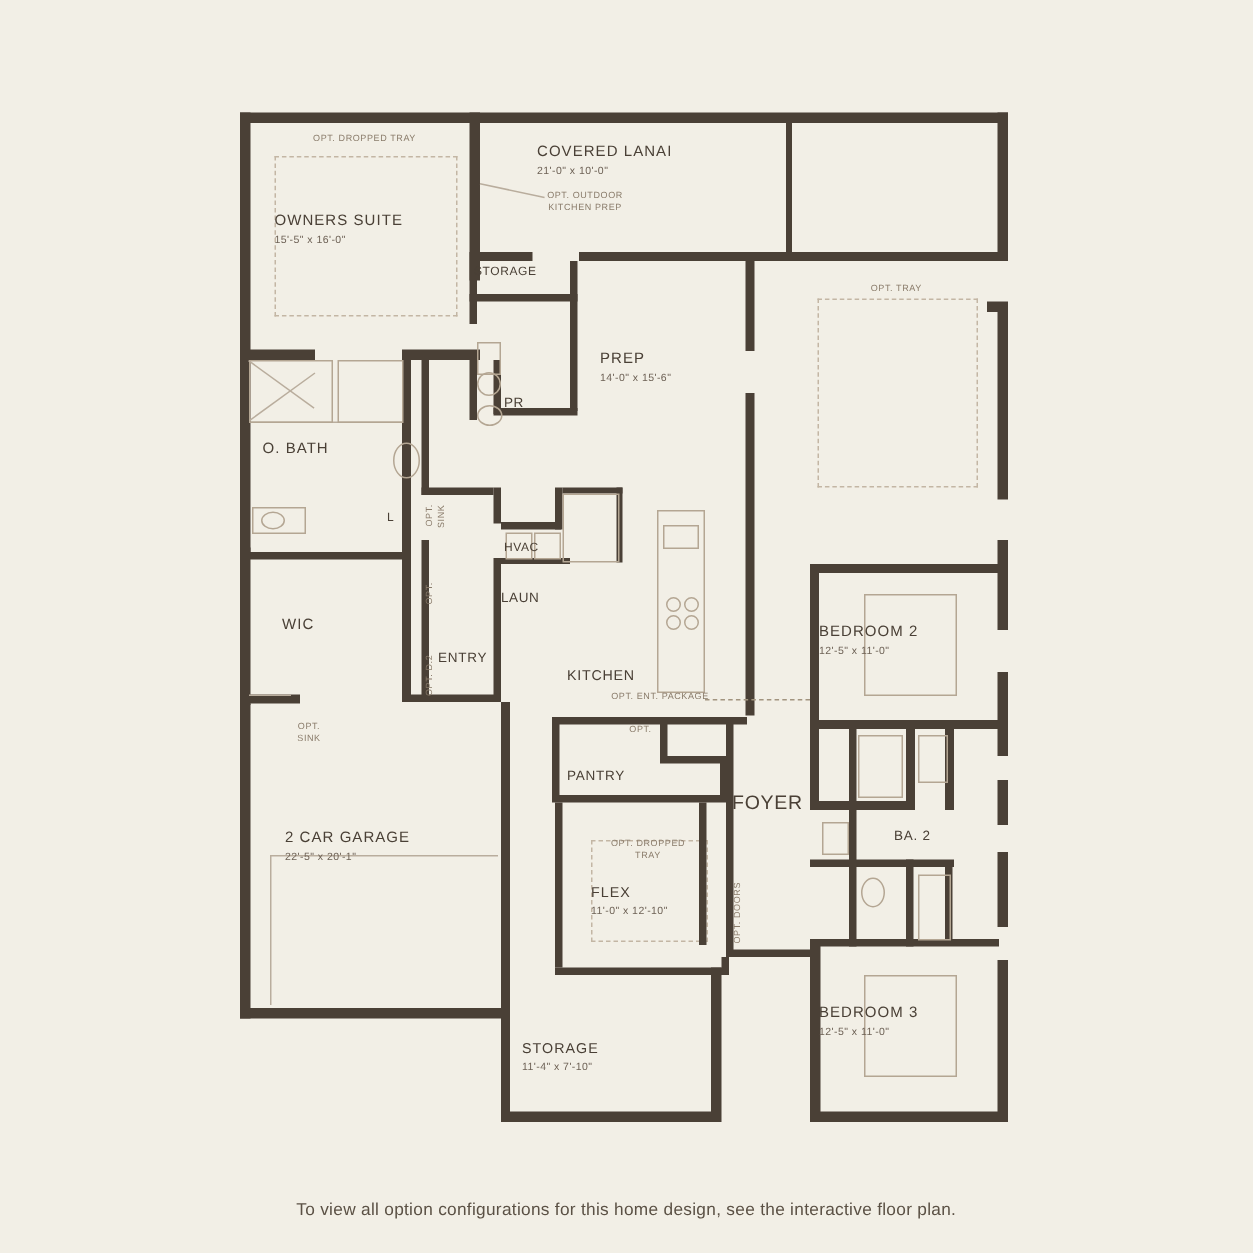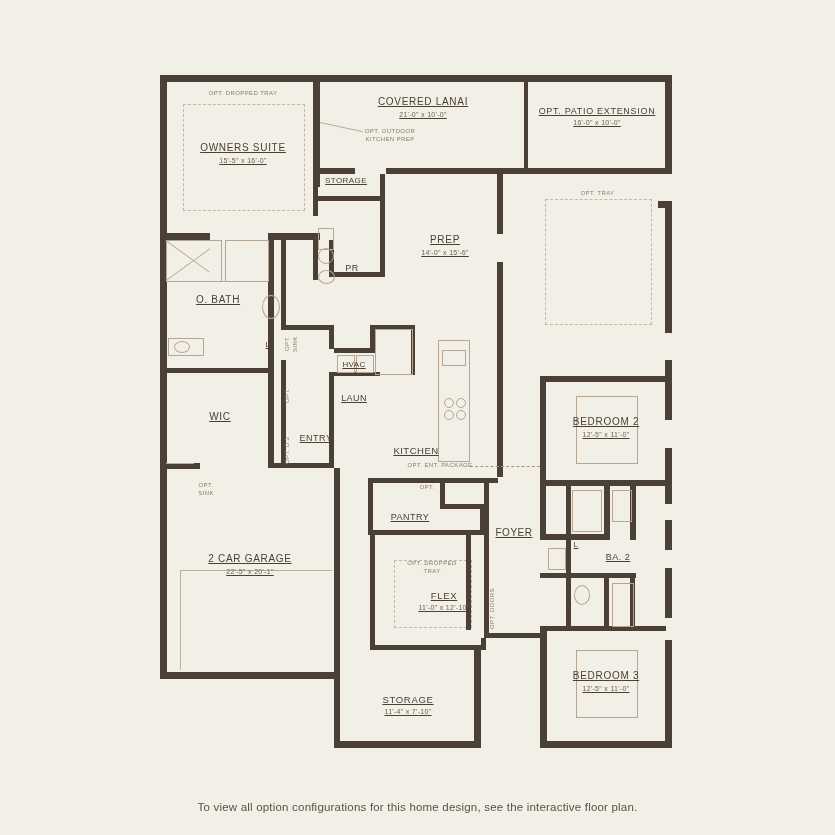--- a/index.html
+++ b/index.html
@@ -28,24 +28,22 @@
     position:absolute;
     border:1px dashed #c3b6a4;
   }
   .dash-dark{
     position:absolute;
     border:1px dashed #a2947f;
   }
   
   .room{
     position:absolute;
-    text-align:center;
     line-height:1.25;
     white-space:nowrap;
-    text-decoration:underline;
   }
   .room .nm{
     font-size:10px;
     letter-spacing:.7px;
     color:#4a4036;
   }
   .room .dim{
     font-size:7px;
     letter-spacing:.3px;
     color:#6e6256;
@@ -246,24 +244,20 @@
   </div>
 
   <div class="room" style="left:358px;top:96px;width:130px;">
     <div class="nm">COVERED LANAI</div>
     <div class="dim">21'-0" x 10'-0"</div>
   </div>
 
   <div class="opt" style="left:345px;top:128px;width:90px;white-space:pre-line;">OPT. OUTDOOR
 KITCHEN PREP</div>
 
-  <div class="room" style="left:528px;top:106px;width:138px;">
-    <div class="nm sm" style="font-size:9px;">OPT. PATIO EXTENSION</div>
-    <div class="dim">16'-0" x 10'-0"</div>
-  </div>
 
   <div class="room xs" style="left:316px;top:176px;width:60px;">
     <div class="nm" style="font-size:8px;">STORAGE</div>
   </div>
 
   <div class="room xs" style="left:336px;top:237px;width:32px;margin-top:26px;">
     <div class="nm" style="font-size:9px;">PR</div>
   </div>
 
   <div class="room" style="left:400px;top:234px;width:90px;">
@@ -317,40 +311,40 @@
   <div class="room" style="left:546px;top:416px;width:120px;">
     <div class="nm">BEDROOM 2</div>
     <div class="dim">12'-5" x 11'-0"</div>
   </div>
 
   <div class="room sm" style="left:378px;top:512px;width:64px;">
     <div class="nm" style="font-size:9px;">PANTRY</div>
   </div>
 
   <div class="room sm" style="left:488px;top:527px;width:52px;">
-    <div class="nm" style="font-size:10px;">FOYER</div>
+    <div class="nm" style="font-size:13px;">FOYER</div>
   </div>
 
   <div class="room xs" style="left:566px;top:540px;width:20px;">
     <div class="nm" style="font-size:8px;">L</div>
   </div>
 
   <div class="room sm" style="left:596px;top:552px;width:44px;">
     <div class="nm" style="font-size:9px;">BA. 2</div>
   </div>
 
   <div class="room" style="left:190px;top:553px;width:120px;">
     <div class="nm">2 CAR GARAGE</div>
     <div class="dim">22'-5" x 20'-1"</div>
   </div>
 
   <div class="opt" style="left:390px;top:560px;width:84px;white-space:pre-line;">OPT. DROPPED
 TRAY</div>
 
-  <div class="room" style="left:406px;top:590px;width:76px;">
+  <div class="room" style="left:394px;top:590px;width:76px;">
     <div class="nm" style="font-size:9.5px;">FLEX</div>
     <div class="dim">11'-0" x 12'-10"</div>
   </div>
 
   <div class="opt v" style="left:489px;top:578px;height:60px;">OPT. DOORS</div>
 
   <div class="room" style="left:546px;top:670px;width:120px;">
     <div class="nm">BEDROOM 3</div>
     <div class="dim">12'-5" x 11'-0"</div>
   </div>

